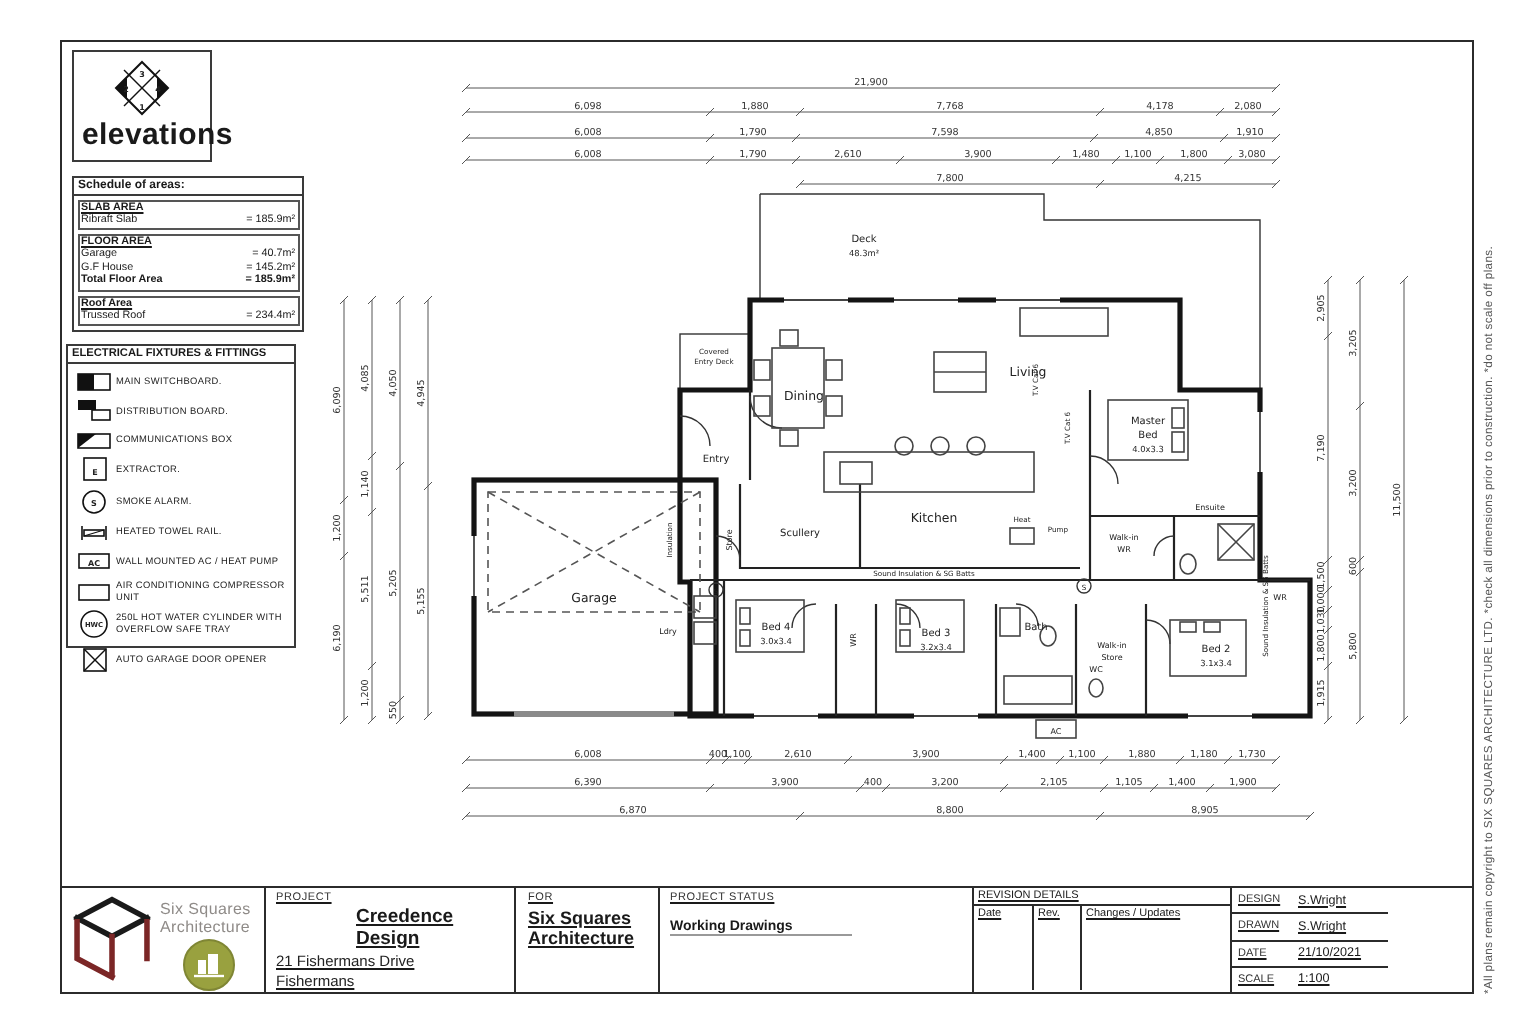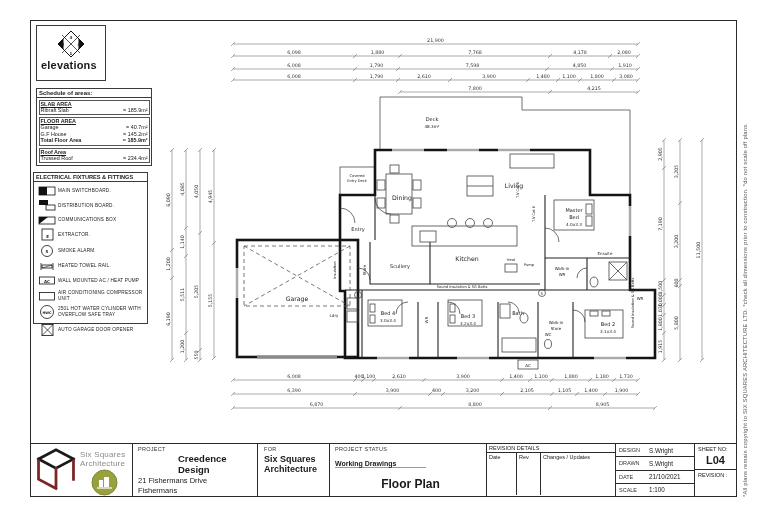--- a/index.html
+++ b/index.html
@@ -3,21 +3,21 @@
 <meta charset="utf-8">
 <style>
   html,body{margin:0;padding:0;width:768px;height:512px;overflow:hidden;background:#ffffff;}
   body{font-family:"Liberation Sans",sans-serif;color:#1a1a1a;position:relative;}
   .abs{position:absolute;box-sizing:border-box;}
   .frame{left:30px;top:20px;width:707px;height:477px;border:1px solid #2b2b2b;}
 
   
   .elev{left:36px;top:25px;width:70px;height:56px;border:1px solid #3a3a3a;background:#fff;}
   .elev svg{display:block;margin:3px auto 0 auto;}
-  .elev .lbl{font-size:11px;font-weight:bold;padding-left:4px;letter-spacing:.2px;}
+  .elev .lbl{font-size:15px;font-weight:bold;padding-left:4px;letter-spacing:.2px;}
 
   
   .sched{left:36px;top:88px;width:116px;border:1px solid #3a3a3a;background:#fff;font-size:5.4px;}
   .sched .title{font-weight:bold;font-size:6px;padding:1px 2px;border-bottom:1px solid #3a3a3a;}
   .sec{border:1px solid #555;margin:1.5px;padding:0 1px 1px 1px;}
   .sec .h{font-weight:bold;text-decoration:underline;font-size:5.4px;}
   .srow{display:flex;justify-content:space-between;line-height:1.25;}
   .srow.b{font-weight:bold;}
 
   
@@ -44,21 +44,21 @@
   .rm{font-size:5px;text-anchor:middle;}
   .rs{font-size:4px;text-anchor:middle;}
   .rxs{font-size:3.6px;text-anchor:middle;}
   .rsize{font-size:4.2px;text-anchor:middle;}
   .dimtext{font-size:4.8px;fill:#333;}
   .dimline,.tick{stroke:#555;stroke-width:0.5;fill:none;}
   .sym{font-size:4px;text-anchor:middle;font-weight:bold;}
 
   
   .tblock{left:30px;top:443px;width:707px;height:54px;border:1px solid #2b2b2b;display:flex;background:#fff;}
-  .tcell{border-left:1px solid #2b2b2b;height:100%;position:relative;box-sizing:border-box;}
+  .tcell{border-left:1px solid #2b2b2b;height:100%;position:relative;box-sizing:border-box;text-decoration:underline;}
   .tcell:first-child{border-left:none;}
   .tl{font-size:5.5px;color:#333;letter-spacing:.3px;}
   .c-logo{width:101px;}
   .c-project{width:125px;padding:2px 0 0 5px;}
   .c-for{width:72px;padding:2px 0 0 6px;}
   .c-status{width:157px;padding:2px 0 0 5px;}
   .c-rev{width:129px;}
   .c-design{width:79px;display:flex;flex-direction:column;}
   .c-sheet{width:42px;}
   .pname{font-size:9.5px;font-weight:bold;margin-top:1px;margin-left:40px;}
@@ -581,21 +581,20 @@
 
   <div class="tcell c-for">
     <div class="tl">FOR</div>
     <div class="fortxt">Six Squares</div>
     <div class="fortxt" style="margin-top:0">Architecture</div>
   </div>
 
   <div class="tcell c-status">
     <div class="tl">PROJECT STATUS</div>
     <div class="status-val">Working Drawings</div>
-    <div class="dtitle">Floor Plan</div>
   </div>
 
   <div class="tcell c-rev">
     <div class="revhead">REVISION DETAILS</div>
     <div class="revrow">
       <div class="revsub rv-date">Date</div>
       <div class="revsub rv-rev">Rev.</div>
       <div class="revsub rv-ch">Changes / Updates</div>
     </div>
   </div>
@@ -612,20 +611,15 @@
     <div class="drow">
         <span class="dlab">DATE</span>
         <span class="dval">21/10/2021</span>
       </div>
     <div class="drow">
         <span class="dlab">SCALE</span>
         <span class="dval">1:100</span>
       </div>
   </div>
 
-  <div class="tcell c-sheet">
-    <div class="sheetno-l">SHEET NO:</div>
-    <div class="sheetno-v">L04</div>
-    <div class="sheetdiv">REVISION :</div>
-  </div>
 </div>
 
 <div class="disclaimer">*All plans remain copyright to SIX SQUARES ARCHITECTURE LTD. *check all dimensions prior to construction. *do not scale off plans.</div>
 
 </body></html>

